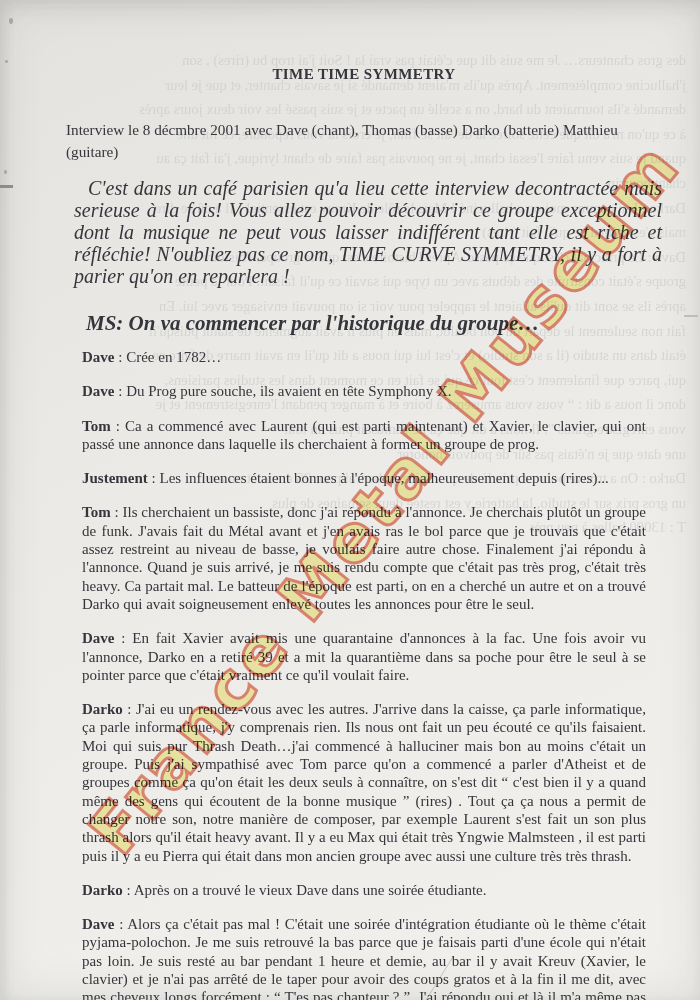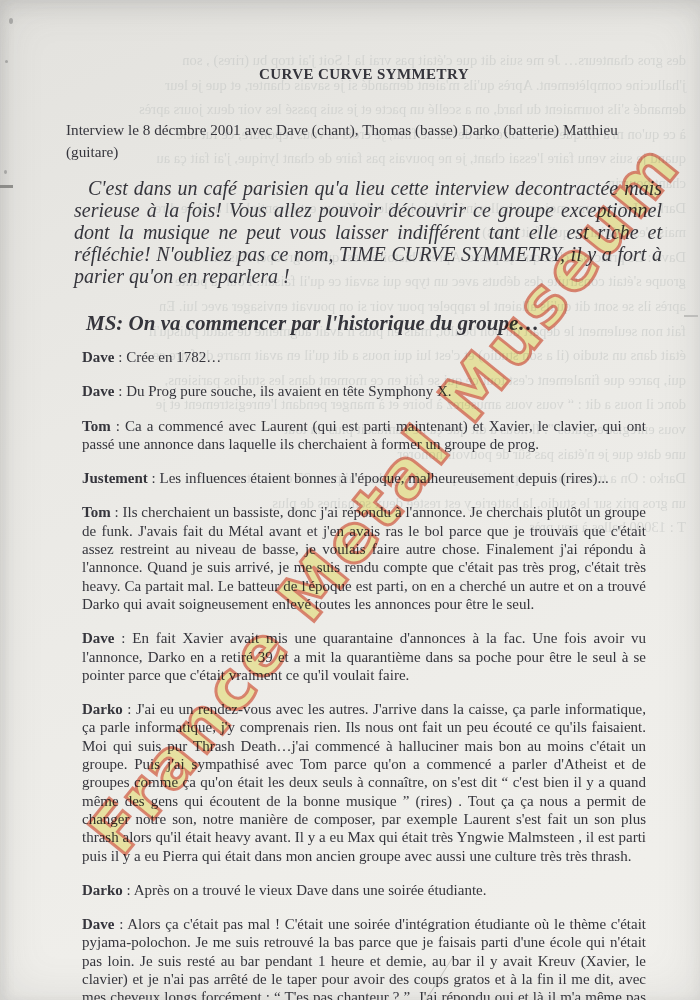--- a/index.html
+++ b/index.html
@@ -74,21 +74,21 @@
     </div>
 
   <div class="speck sp1"></div>
   <div class="speck sp2"></div>
   <div class="speck sp3"></div>
   <div class="edge-mark"></div>
   <div class="edge-mark-r"></div>
   <div class="crease"></div>
 
   <div class="content">
-    <h1 class="title">CURVE CURVE SYMMETRY</h1>
+    <h1 class="title">TIME TIME SYMMETRY</h1>
     <p class="byline">Interview le 8 décmbre 2001 avec Dave (chant), Thomas (basse) Darko (batterie) Matthieu (guitare)</p>
     <p class="lede">C'est dans un café parisien qu'a lieu cette interview decontractée mais serieuse à la fois! Vous allez pouvoir découvrir ce groupe exceptionnel dont la musique ne peut vous laisser indifférent tant elle est riche et réfléchie! N'oubliez pas ce nom, TIME CURVE SYMMETRY, il y a fort à parier qu'on en reparlera !</p>
     <p class="question">MS: On va commencer par l'historique du groupe…</p>
     <div class="dialogue">
         <p><b class="spk">Dave</b> : Crée en 1782…</p>
         <p><b class="spk">Dave</b> : Du Prog pure souche, ils avaient en tête Symphony X.</p>
         <p><b class="spk">Tom</b> : Ca a commencé avec Laurent (qui est parti maintenant) et Xavier, le clavier, qui ont passé une annonce dans laquelle ils cherchaient à former un groupe de prog.</p>
         <p><b class="spk">Justement</b> : Les influences étaient bonnes à l'époque, malheureusement depuis (rires)...</p>
         <p><b class="spk">Tom</b> : Ils cherchaient un bassiste, donc j'ai répondu à l'annonce. Je cherchais plutôt un groupe de funk. J'avais fait du Métal avant et j'en avais ras le bol parce que je trouvais que c'était assez restreint au niveau de basse, je voulais faire autre chose. Finalement j'ai répondu à l'annonce. Quand je suis arrivé, je me suis rendu compte que c'était pas très prog, c'était très heavy. Ca partait mal. Le batteur de l'époque est parti, on en a cherché un autre et on a trouvé Darko qui avait soigneusement enlevé toutes les annonces pour être le seul.</p>
         <p><b class="spk">Dave</b> : En fait Xavier avait mis une quarantaine d'annonces à la fac. Une fois avoir vu l'annonce, Darko en a retiré 39 et a mit la quarantième dans sa poche pour être le seul à se pointer parce que c'était vraiment ce qu'il voulait faire.</p>

